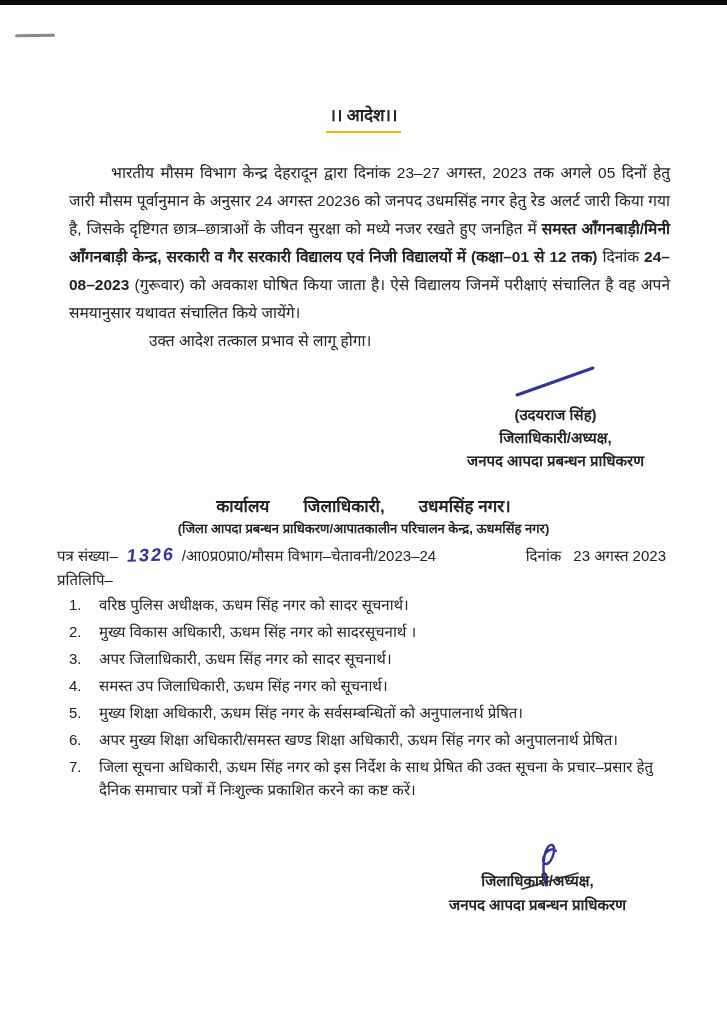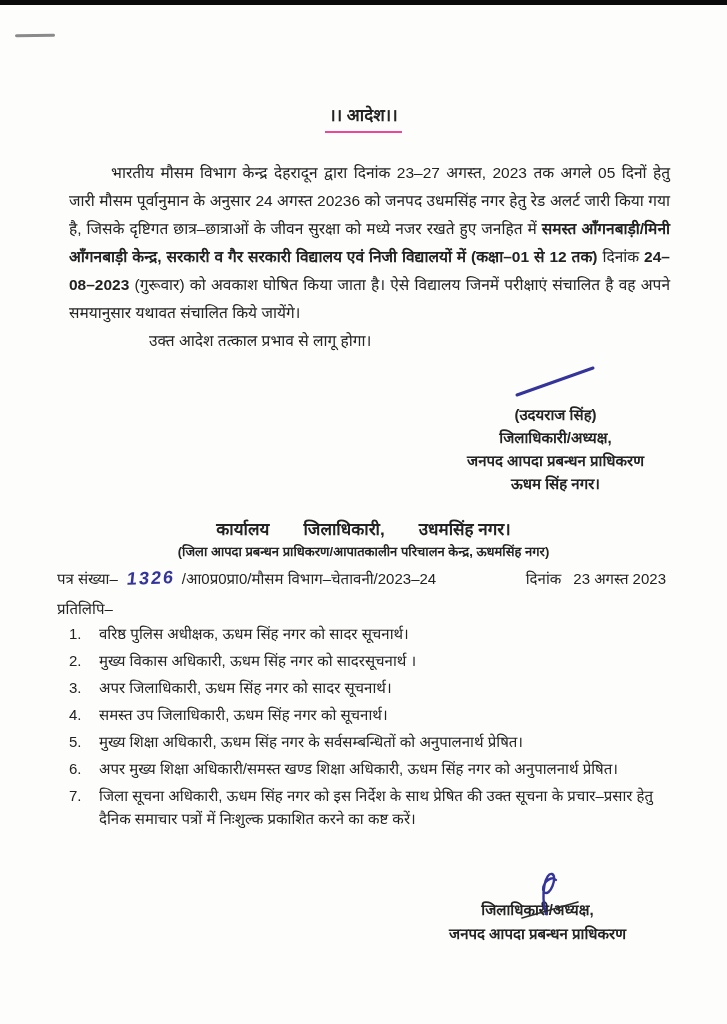--- a/index.html
+++ b/index.html
@@ -23,22 +23,23 @@
     position:absolute;top:5px;left:0;width:727px;
     padding:0 57px;box-sizing:border-box;
   }
   .order-title{
     margin-top:98px;
     text-align:center;
     font-weight:bold;font-size:17px;
   }
   .order-title .t{
     display:inline-block;
-    border-bottom:2px solid #ec4899;
+    border-bottom:2px solid #eab308;
     padding:0 4px 5px 4px;
+    font-family:Liberation Serif, serif;
   }
   .para{
     font-size:15.5px;line-height:28px;text-align:justify;
     margin:0;
   }
   .para-1{margin-top:26px;text-indent:42px;margin-left:12px;}
   .para-2{margin-top:2px;text-indent:42px;}
   .para-3{margin-top:0;text-indent:92px;text-align:left;}
   .b{font-weight:bold;}
   .sig-block{
@@ -70,21 +71,21 @@
   .ref-left{display:flex;align-items:baseline;flex-wrap:nowrap;white-space:nowrap;}
   .handwritten{
     display:inline-block;
     color:#34349b;
     font-size:18px;font-weight:bold;
     letter-spacing:2px;
     transform:skewX(-8deg) rotate(-2deg);
     margin:0 7px 0 9px;
   }
   .ref-date{margin-left:auto;display:flex;gap:12px;white-space:nowrap;padding-right:4px;}
-  .copies-heading{font-size:15px;margin-top:9px;}
+  .copies-heading{font-size:15px;margin-top:3px;}
   .copy-list{margin-top:4px;}
   .copy-item{
     display:flex;
     font-size:15px;line-height:23px;
     margin:0 0 4px 0;
     padding-left:12px;
   }
   .copy-item .num{flex:none;width:22px;text-align:left;}
   .copy-item .txt{flex:1;padding-left:8px;text-align:left;}
   .sig-block-bottom{
@@ -117,21 +118,20 @@
 
     <p class="para para-3">उक्त आदेश तत्काल प्रभाव से लागू होगा।</p>
 
     <div class="sig-block">
       <svg class="sig-stroke" width="90" height="36" viewBox="0 0 90 36">
         <path d="M6 32 L82 5" stroke="#34349b" stroke-width="3" fill="none" stroke-linecap="round"></path>
       </svg>
       <div>(उदयराज सिंह)</div>
       <div>जिलाधिकारी/अध्यक्ष,</div>
       <div>जनपद आपदा प्रबन्धन प्राधिकरण</div>
-      <div>ऊधम सिंह नगर।</div>
     </div>
 
     <div class="office-heading">
       <span>कार्यालय</span>
       <span>जिलाधिकारी,</span>
       <span>उधमसिंह नगर।</span>
     </div>
     <div class="office-sub">(जिला आपदा प्रबन्धन प्राधिकरण/आपातकालीन परिचालन केन्द्र, ऊधमसिंह नगर)</div>
 
     <div class="ref-line">

